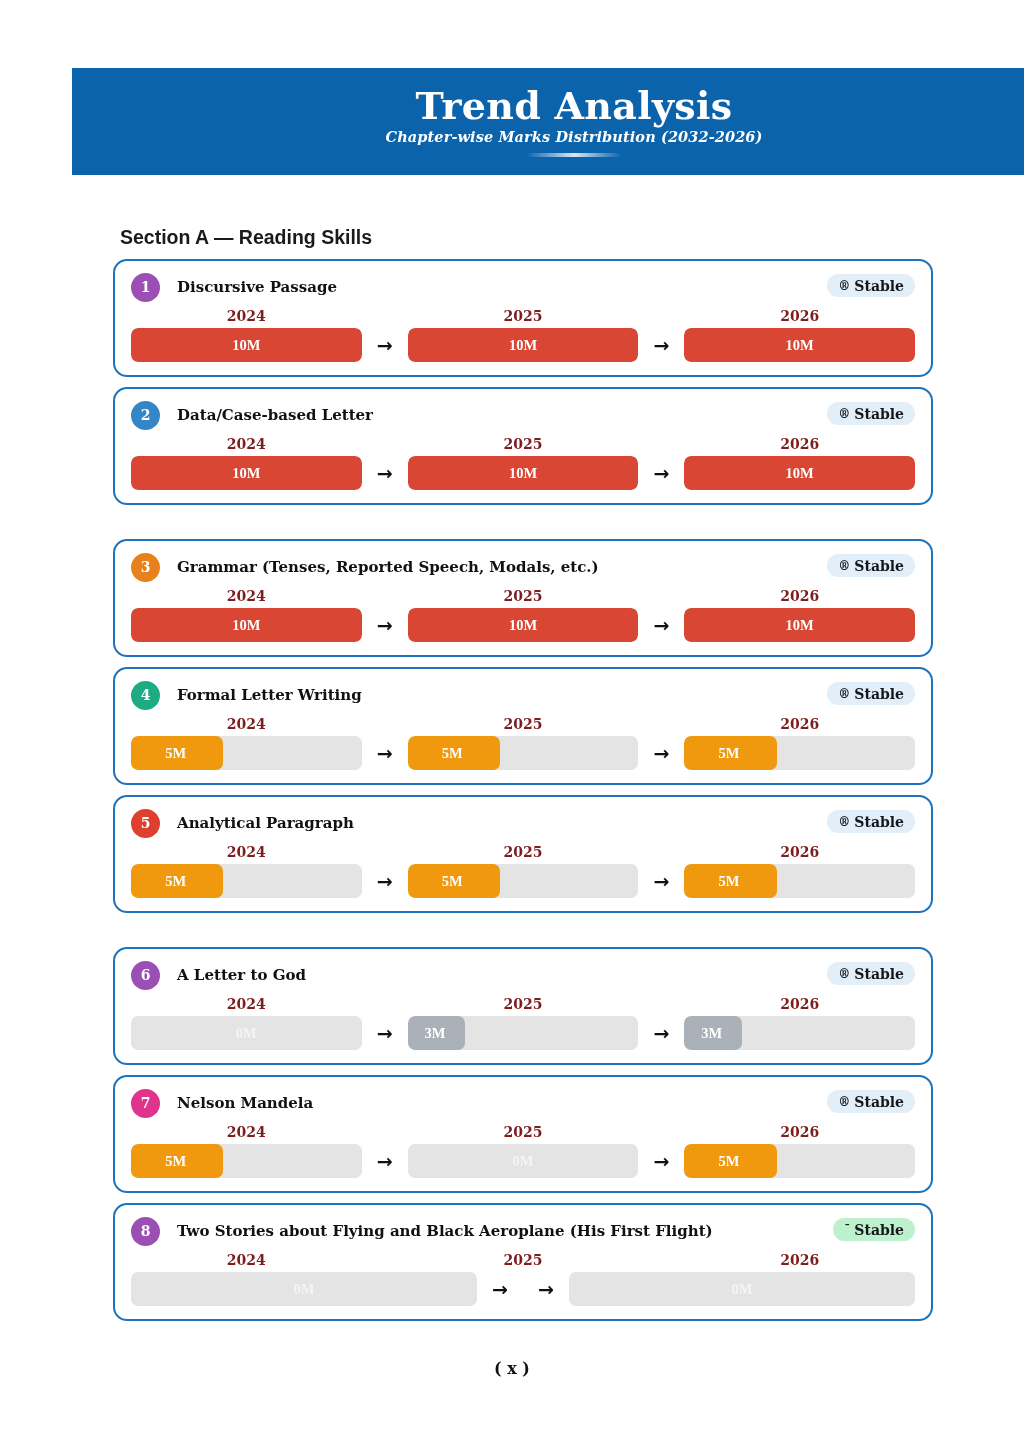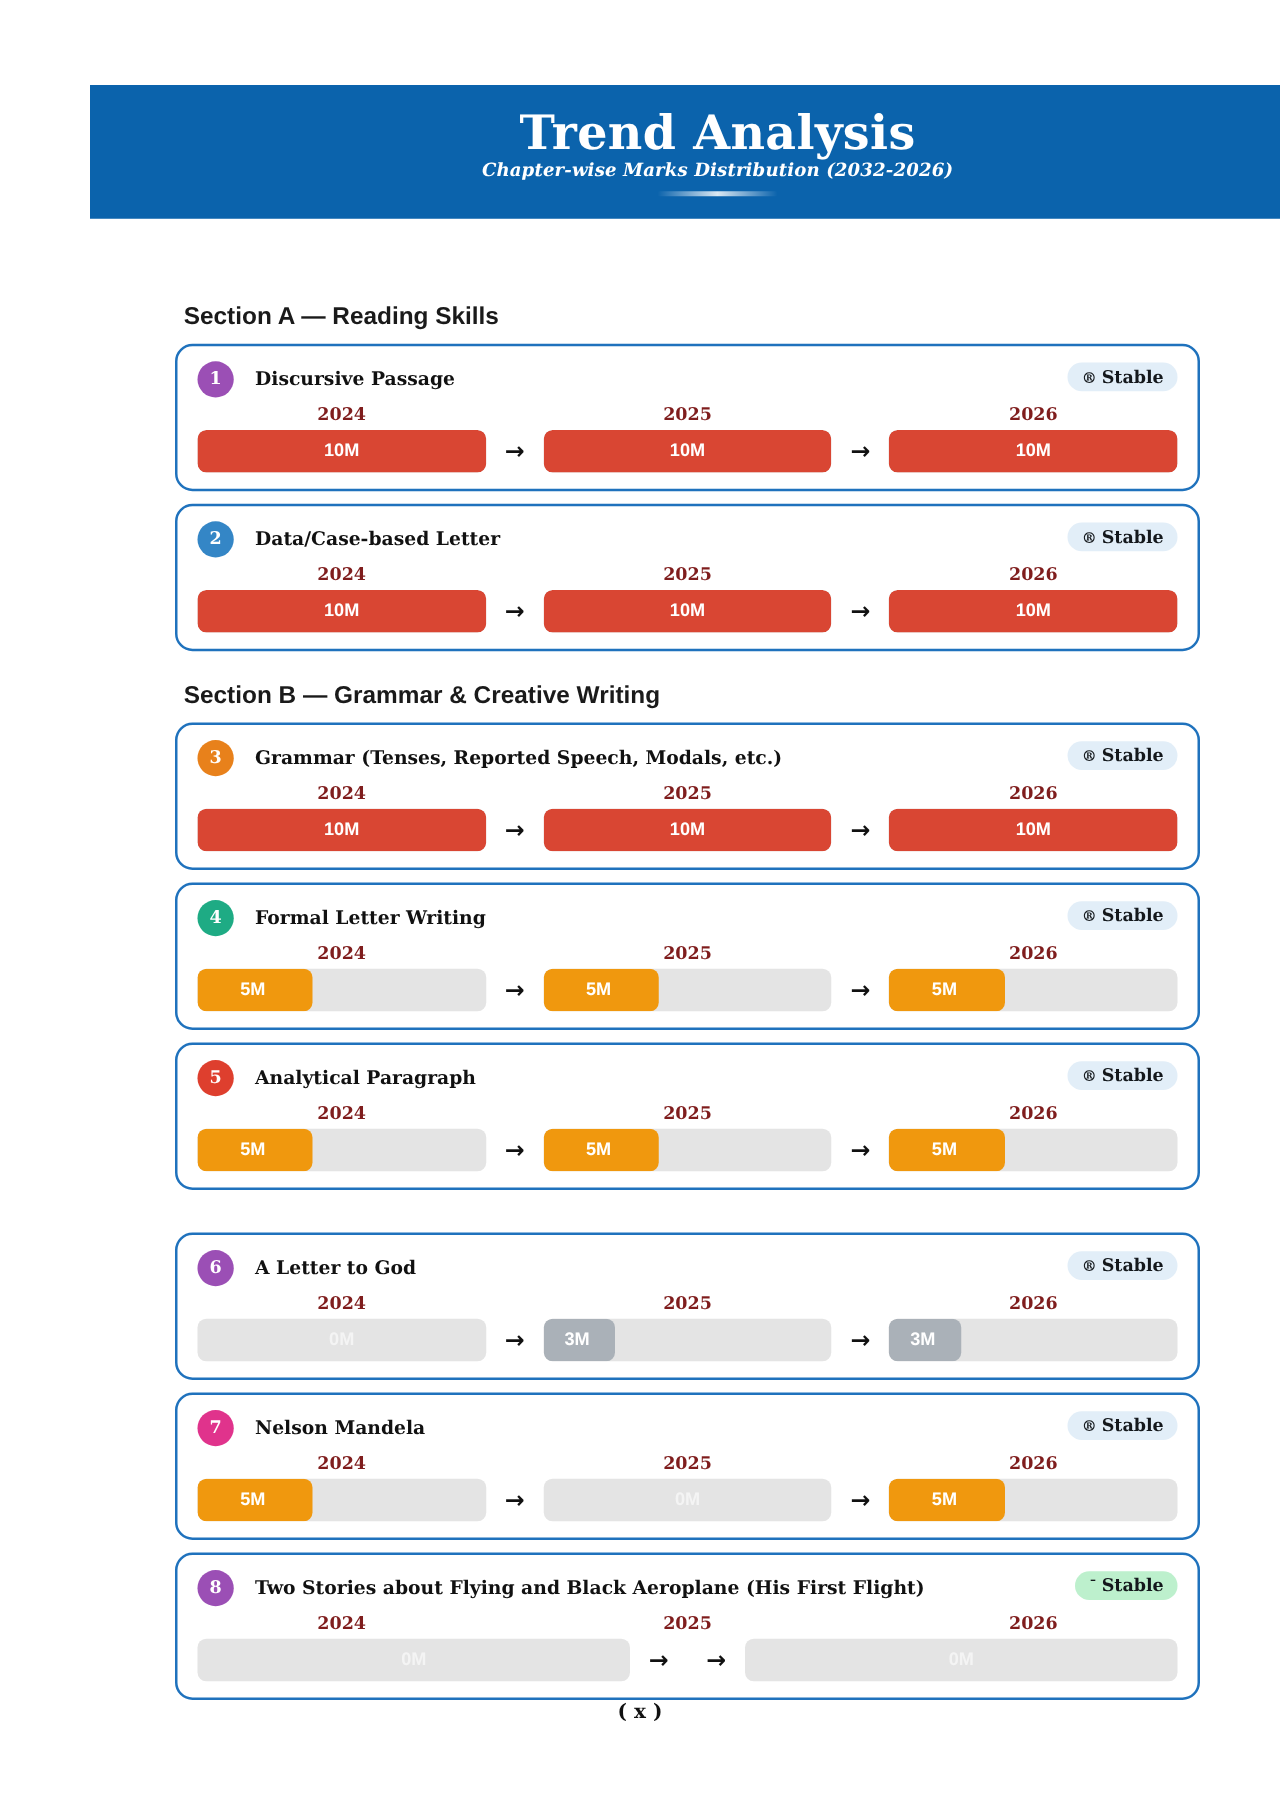--- a/index.html
+++ b/index.html
@@ -184,21 +184,21 @@
     left: 0; top: 0; bottom: 0;
     border-radius: 7px;
   }
   .bar-label {
     position: relative;
     z-index: 2;
     height: 34px;
     display: flex;
     align-items: center;
     justify-content: center;
-    font-family: Liberation Sans, sans-serif;
+    font-family: Liberation Serif, serif;
     font-weight: bold;
     font-size: 14.5px;
     color: #ffffff;
   }
   .bar-label.partial { justify-content: flex-start; }
 
   .gap-sm { height: 10px; }
   .gap-sec { height: 14px; }
 
   
@@ -218,21 +218,21 @@
 
 <div id="page">
 
   <div class="banner">
     <div class="banner-title">Trend Analysis</div>
     <div class="banner-sub">Chapter-wise Marks Distribution (2032-2026)</div>
     <div class="banner-rule"></div>
   </div>
 
 
-  <div id="sections-root" style="position: absolute; left: 0px; top: 242px; width: 829px; padding-left: 27px;">
+  <div id="sections-root" style="position: absolute; left: 0px; top: 226px; width: 829px;">
       <div class="section-head">Section A — Reading Skills</div>
       <div class="gap-sm"></div>
       <div class="card">
         <div class="card-top">
           <div class="num-badge" style="background: rgb(155, 79, 181);">1</div>
           <div class="chapter-title">Discursive Passage</div>
           <div class="trend-badge trend-stable">
             <span class="trend-glyph">®</span>
             <span>Stable</span>
           </div>
@@ -302,21 +302,20 @@
           <div class="bar-cell">
             <div class="bar-track">
               <div class="bar-fill" style="width: 100%; background: rgb(217, 70, 51);"></div>
               <div class="bar-label">10M</div>
             </div>
           </div>
         </div>
       </div>
       <div class="gap-sm"></div>
       <div class="gap-sec"></div>
-      <div class="section-head">Section B — Grammar &amp; Creative Writing</div>
       <div class="gap-sm"></div>
       <div class="card">
         <div class="card-top">
           <div class="num-badge" style="background: rgb(232, 129, 27);">3</div>
           <div class="chapter-title">Grammar (Tenses, Reported Speech, Modals, etc.)</div>
           <div class="trend-badge trend-stable">
             <span class="trend-glyph">®</span>
             <span>Stable</span>
           </div>
         </div>

